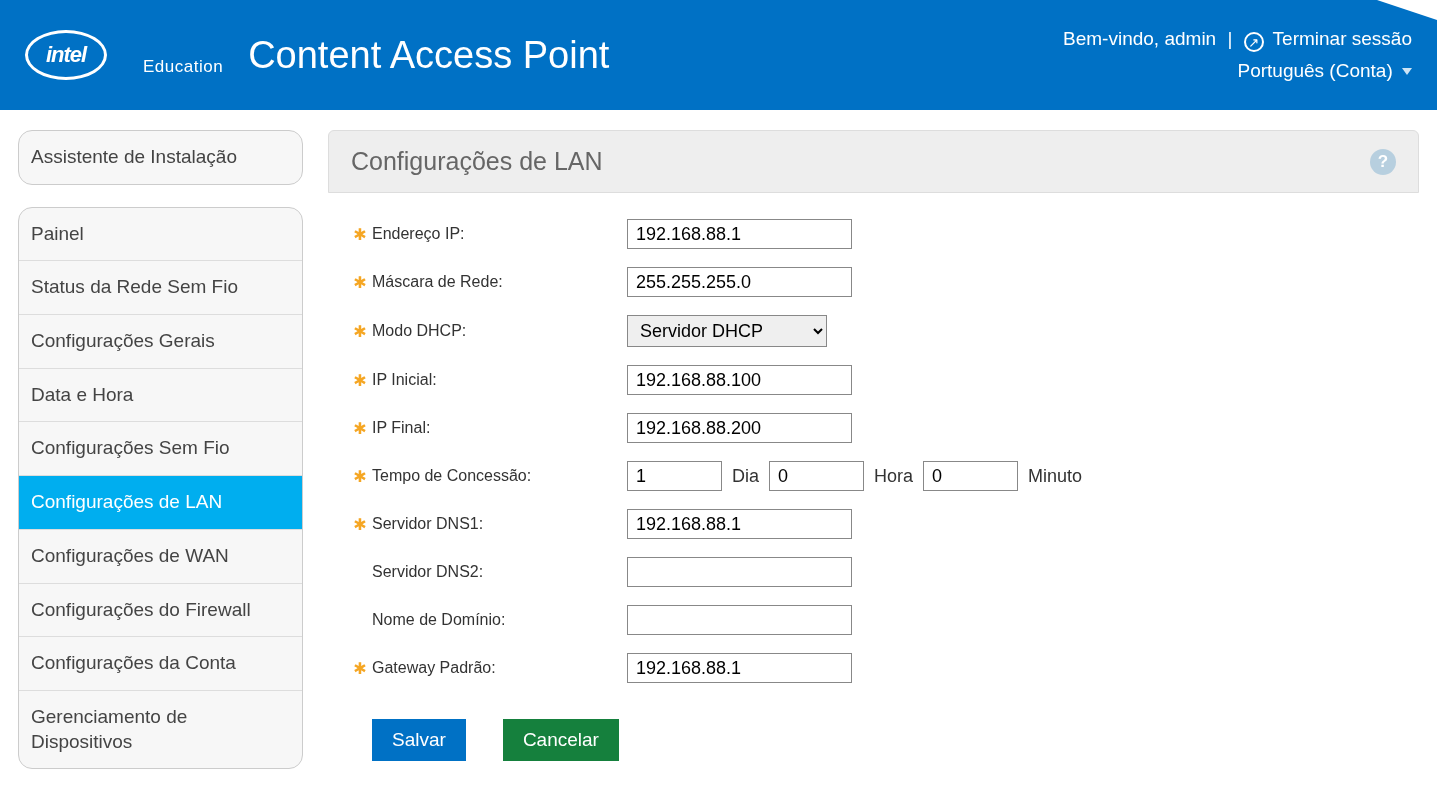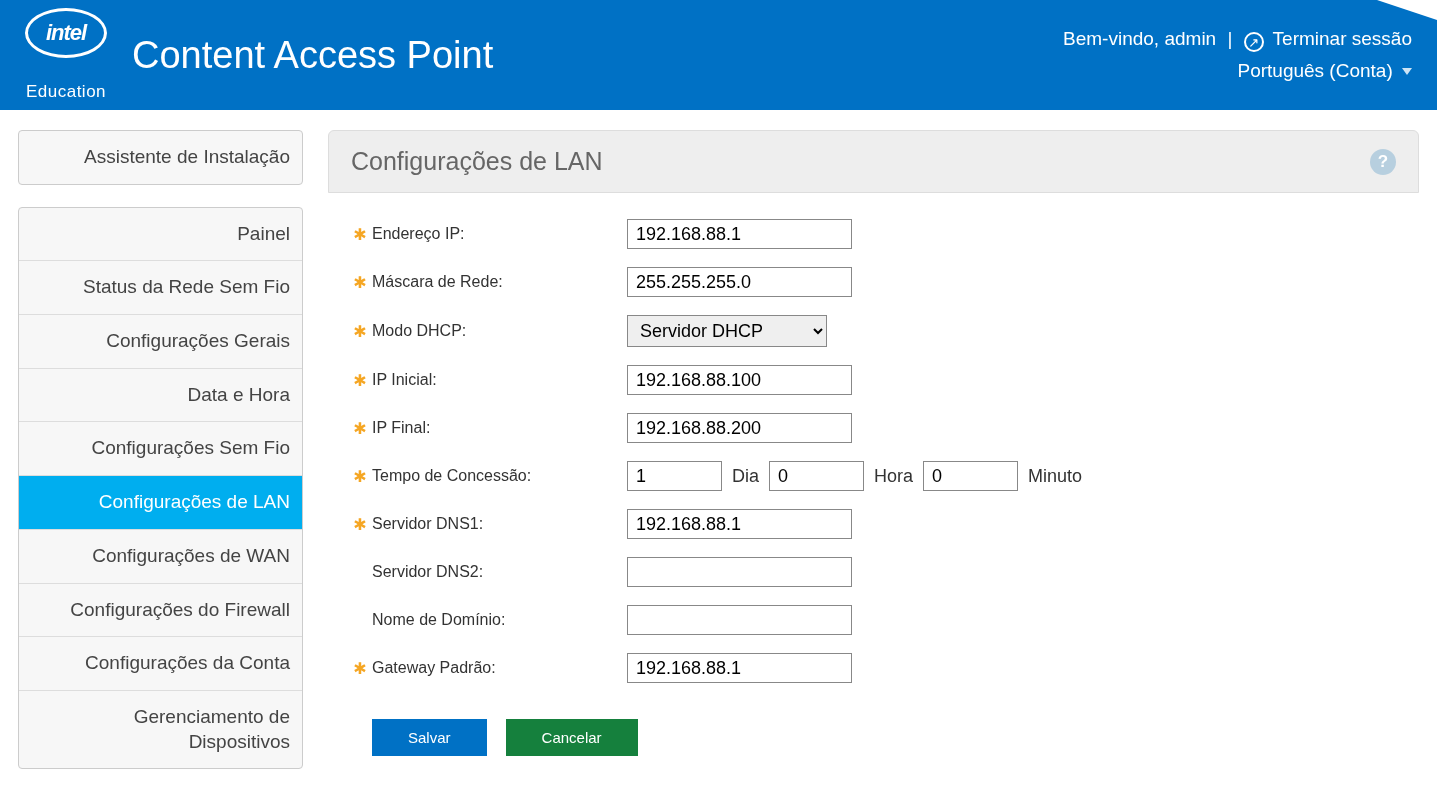--- a/index.html
+++ b/index.html
@@ -21,23 +21,24 @@
     .header::after {
       content: "";
       position: absolute;
       right: 0;
       top: 0;
       border-top: 20px solid #fff;
       border-left: 60px solid transparent;
     }
     .logo-block {
       display: flex;
-      flex-direction: column;
+      flex-direction: row;
       align-items: center;
       margin-right: 25px;
+      gap: 36px;
     }
     .intel-oval {
       border: 3px solid #fff;
       border-radius: 50%;
       width: 82px;
       height: 50px;
       display: flex;
       align-items: center;
       justify-content: center;
       font-weight: bold;
@@ -91,25 +92,24 @@
     }
 
     .page-body {
       display: flex;
       padding: 20px 18px;
       gap: 25px;
     }
     .sidebar { width: 285px; flex-shrink: 0; }
     .side-box {
       border: 1px solid #ccc;
-      border-radius: 4px;
+      border-radius: 14px;
       background: #f7f7f7;
       overflow: hidden;
       margin-bottom: 22px;
-      text-align: right;
     }
     .side-item {
       padding: 14px 12px;
       font-size: 19px;
       color: #444;
       border-bottom: 1px solid #ddd;
       cursor: pointer;
       line-height: 1.3;
     }
     .side-box .side-item:last-child { border-bottom: none; }
@@ -180,24 +180,24 @@
     .unit-lbl {
       margin: 0 10px 0 10px;
       font-size: 18px;
     }
     .btn-row {
       margin-top: 36px;
       padding-left: 24px;
     }
     .btn {
       border: none;
-      font-size: 15px;
-      padding: 10px 36px;
+      font-size: 19px;
+      padding: 10px 20px;
       cursor: pointer;
-      margin-right: 14px;
+      margin-right: 32px;
       color: #fff;
     }
     .btn-primary { background: #0071c5; }
     .btn-secondary { background: #15803d; }
   </style>
 </head>
 <body>
 
 <div class="header">
   <div class="logo-block">

